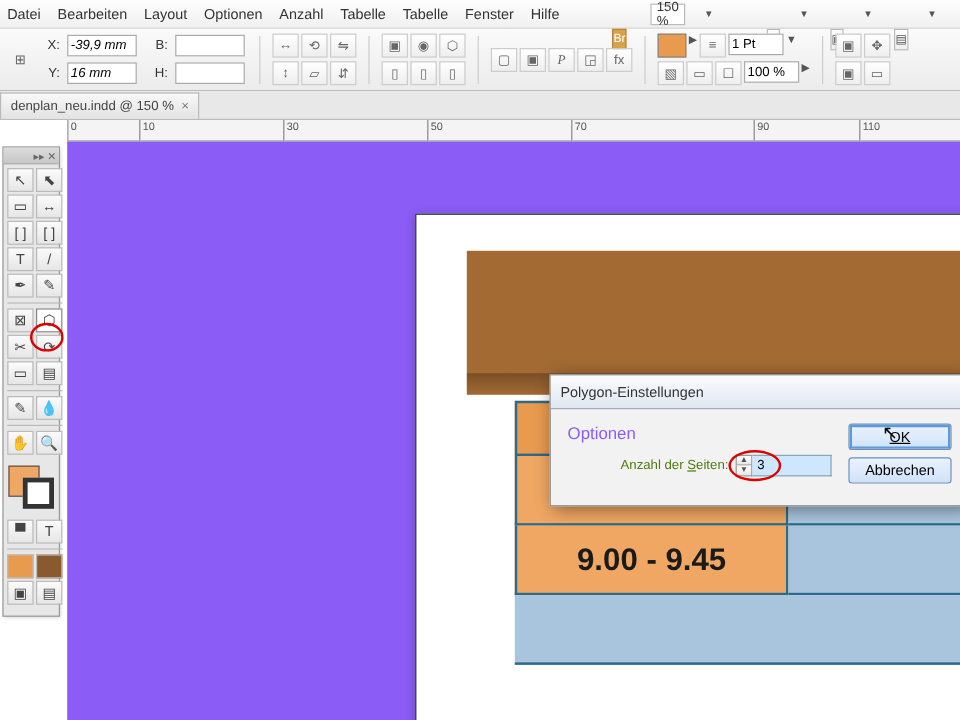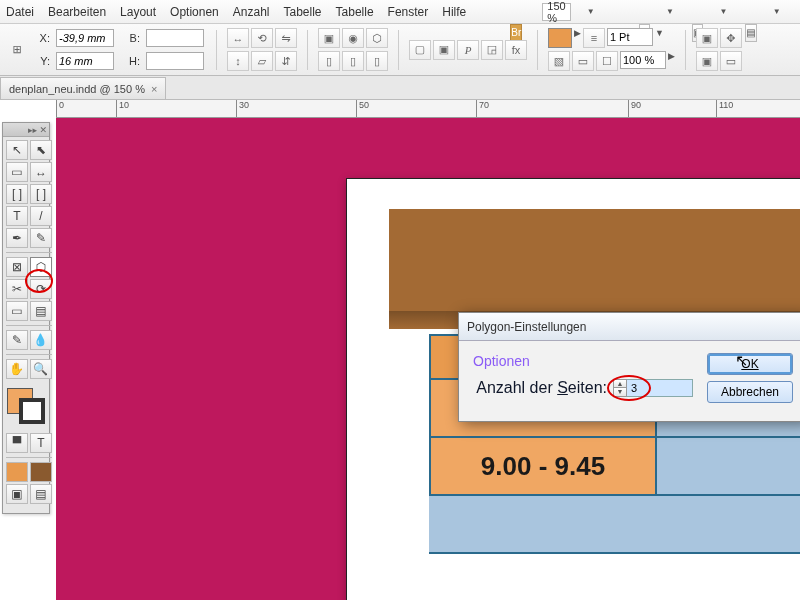--- a/index.html
+++ b/index.html
@@ -28,21 +28,21 @@
 
 .doctab-bar { height: 24px; background: #e8e8e8; border-bottom: 1px solid #bbb; display: flex; align-items: flex-end; padding-left: 0; }
 .doctab { height: 22px; background: linear-gradient(#f8f8f8,#e3e3e3); border: 1px solid #bbb; border-bottom: none; padding: 2px 8px; font-size: 11px; color: #444; display: flex; align-items: center; gap: 6px; }
 .doctab .close { font-size: 11px; color: #777; }
 
 
 .ruler { height: 18px; background: #f4f4f4; border-bottom: 1px solid #999; position: relative; font-size: 9px; color: #555; overflow: hidden; margin-left: 56px; }
 .ruler .tick { position: absolute; top: 0; height: 18px; border-left: 1px solid #888; padding-left: 2px; line-height: 10px; }
 
 
-.workarea { position: absolute; left: 56px; top: 118px; right: 0; bottom: 0; background: #be185d; }
+.workarea { position: absolute; left: 56px; top: 118px; right: 0; bottom: 0; background: #8b5cf6; }
 .page { position: absolute; left: 290px; top: 60px; width: 600px; height: 520px; background: #fff; box-shadow: 0 2px 8px rgba(0,0,0,.25); border: 1px solid #222; }
 
 
 .brownbar { position: absolute; left: 42px; top: 30px; right: 0; height: 120px; background: #a36a34; }
 .brownbar::after { content:""; position:absolute; left:0; right:0; bottom:0; height:18px; background: linear-gradient(rgba(0,0,0,.25),rgba(0,0,0,0)); }
 .tgrid { position: absolute; left: 82px; top: 155px; right: 0; }
 .trow { display: flex; height: 58px; }
 .tcell-l { width: 228px; border: 2px solid #2a6a8c; background: #f0a763; display:flex; align-items:center; justify-content:center; font: 700 26px/1 "Segoe UI", sans-serif; color: #1a1a1a; }
 .tcell-r { flex: 1; border: 2px solid #2a6a8c; border-left: none; background: #a9c5de; }
 .trow + .trow .tcell-l, .trow + .trow .tcell-r { border-top: none; }
@@ -62,21 +62,21 @@
 .fillbox { position:absolute; left:2px; top:2px; width:26px; height:26px; background:#f0a763; border:1px solid #555; }
 .strokebox { position:absolute; right:2px; bottom:2px; width:26px; height:26px; background:#fff; border:4px solid #333; }
 
 
 .dialog { position: absolute; left: 458px; top: 312px; width: 350px; background: #f2f2f2; border: 1px solid #888; box-shadow: 3px 3px 14px rgba(0,0,0,.45); font-size: 12px; }
 .dialog .titlebar { height: 28px; background: linear-gradient(#fafcff,#dfe7f0); border-bottom: 1px solid #aab; display:flex; align-items:center; padding: 0 8px; color: #333; }
 .dialog .body { padding: 12px 14px 16px; display: flex; gap: 14px; }
 .dialog .opts { flex: 1; }
 .dialog .optlabel { font-size: 14px; color: #8b5cf6; margin-bottom: 10px; }
 .dialog .field { display: flex; align-items: center; justify-content: flex-end; gap: 6px; margin-bottom: 8px; }
-.dialog .field label { font-size: 16px; color: #0f172a; }
+.dialog .field label { font-size: 11px; color: #4d7c0f; }
 .dialog .field .und { text-decoration: underline; }
 .spinner { display: flex; }
 .spinner .btns { display:flex; flex-direction:column; }
 .spinner .btns div { width:14px; height:9px; border:1px solid #999; background:linear-gradient(#fff,#e6e6e6); font-size:7px; line-height:7px; text-align:center; color:#555; }
 .spinner .btns div + div { border-top:none; }
 .spinner input { width: 66px; height: 18px; border: 1px solid #8aa; border-left:none; font-size: 11px; padding: 0 4px; background:#fff; }
 .dlg-btns { display: flex; flex-direction: column; gap: 6px; }
 .dlg-btns button { width: 86px; height: 22px; font-size: 12px; border: 1px solid #6a8fbf; background: linear-gradient(#eaf3ff,#cfe2f8); border-radius: 3px; }
 .dlg-btns button.primary { box-shadow: 0 0 0 2px #5a9bd8 inset; }
 .cursor { position:absolute; font-size:16px; color:#000; pointer-events:none; }

